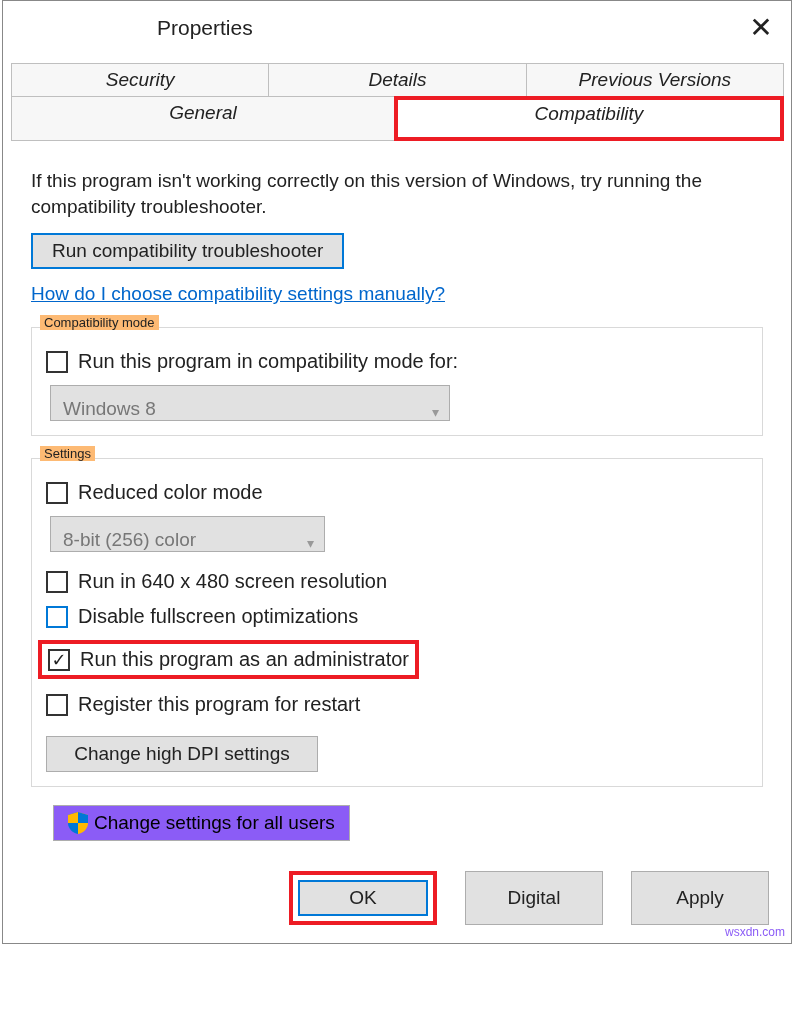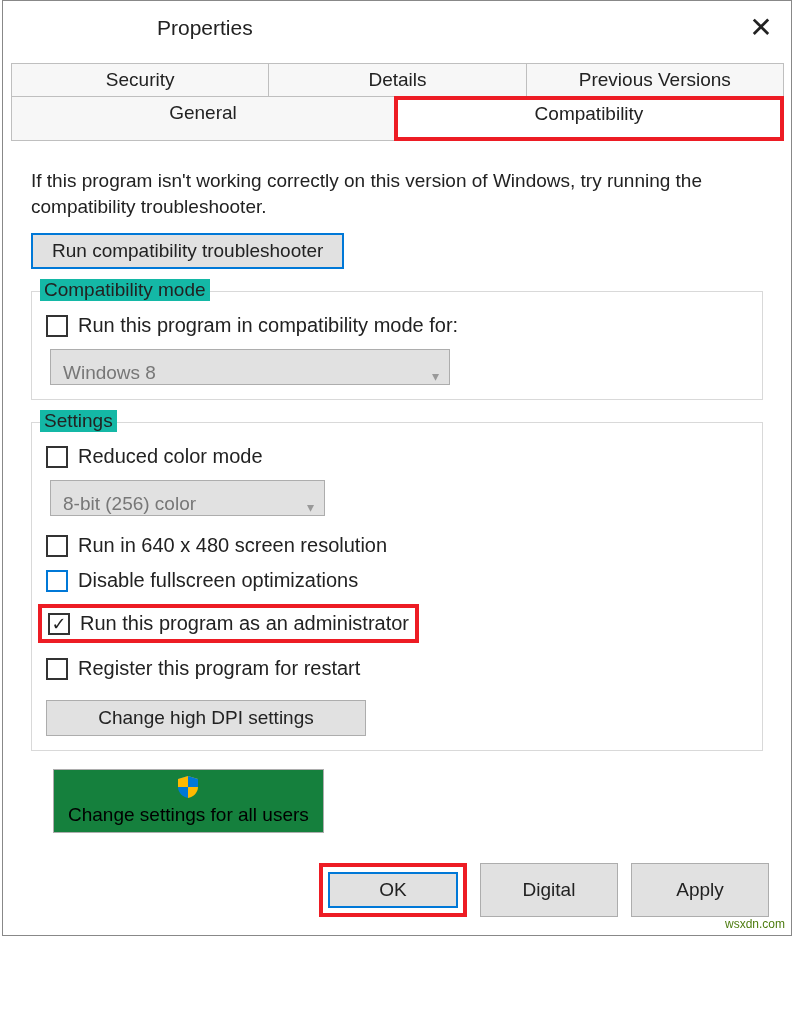--- a/index.html
+++ b/index.html
@@ -13,20 +13,21 @@
     padding: 0 14px; font-size: 21px; color: #222;
   }
   .titlebar .title { margin-left: 140px; font-weight: 400; }
   .close {
     position: absolute; right: 8px; top: 4px; width: 44px; height: 44px;
     display: flex; align-items: center; justify-content: center;
     font-size: 28px; cursor: pointer; color: #222;
   }
   .tabs {
     padding: 8px 8px;
+    font-style: italic;
   }
   .tabrow {
     display: flex; width: 100%;
   }
   .tab {
     flex: 1; text-align: center; font-size: 19px;
     padding: 5px 0; border: 1px solid #bfbfbf;
     background: #f7f7f7; cursor: pointer; color: #222;
     margin-right: -1px; margin-bottom: -1px;
   }
@@ -51,22 +52,22 @@
   .btn.focus { border: 2px solid #0078d7; padding: 5px 19px; }
   .link {
     color: #0066cc; text-decoration: underline; cursor: pointer;
     display: inline-block; margin-top: 14px; font-size: 19px;
   }
   .group {
     border: 1px solid #d9d9d9; margin-top: 22px; padding: 18px 14px 14px 14px;
     position: relative;
   }
   .group-title {
-    position: absolute; top: -13px; left: 8px; background: #14b8a6;
-    padding: 0 4px; font-size: 19px; color: #222;
+    position: absolute; top: -13px; left: 8px; background: #fdba74;
+    padding: 0 4px; font-size: 13px; color: #222;
   }
   .checkrow {
     display: flex; align-items: center; gap: 10px;
     margin: 4px 0 12px 0; font-size: 20px;
   }
   .checkbox {
     width: 22px; height: 22px; border: 2px solid #333;
     display: inline-flex; align-items: center; justify-content: center;
     flex-shrink: 0; background: #fff;
   }
@@ -80,43 +81,42 @@
     font-size: 19px; position: relative; margin-left: 4px;
   }
   .select.small { width: 275px; }
   .select .chev {
     position: absolute; right: 10px; color: #999; font-size: 14px;
   }
   .admin-wrap {
     border: 4px solid #ed1c24; padding: 4px 6px; margin-left: -8px;
     margin-bottom: 10px; display: inline-flex;
   }
-  .dpi-btn { width: 320px; margin-top: 8px; }
+  .dpi-btn { width: 272px; margin-top: 8px; }
   .allusers {
     display: inline-flex; align-items: center; gap: 6px;
-    background: #15803d; border: 1px solid #adadad;
+    background: #8b5cf6; border: 1px solid #adadad;
     padding: 6px 14px; font-size: 19px; cursor: pointer;
     margin: 18px 0 6px 22px;
-    flex-direction: column;
   }
   .shield {
     width: 20px; height: 22px; display: inline-block;
   }
   .footer {
-    display: flex; justify-content: flex-end; gap: 13px;
+    display: flex; justify-content: flex-end; gap: 28px;
     padding: 14px 22px 18px 0;
   }
   .footer .btn { width: 138px; }
   .ok-wrap {
     border: 4px solid #ed1c24; padding: 5px; display: inline-block;
   }
   .ok-wrap .btn { border: 2px solid #0078d7; width: 130px; padding: 5px 0; }
   .watermark {
     position: absolute; right: 6px; bottom: 4px;
-    font-size: 12px; color: #4d7c0f;
+    font-size: 12px; color: #8b5cf6;
   }
 </style>
 </head>
 <body>
 
 <div class="window">
 
   <div class="titlebar">
     <span class="title">Properties</span>
     <div class="close">
@@ -134,20 +134,23 @@
       <div class="tab">General</div>
       <div class="tab active highlight-tab">Compatibility</div>
     </div>
   </div>
 
   <div class="content">
     <div class="intro">If this program isn't working correctly on this version of Windows, try running the compatibility troubleshooter.</div>
 
     <button class="btn focus">Run compatibility troubleshooter</button>
 
+    <div>
+      <a class="link">How do I choose compatibility settings manually?</a>
+    </div>
 
     <div class="group">
       <span class="group-title">Compatibility mode</span>
       <div class="checkrow">
         <span class="checkbox"></span>
         <span>Run this program in compatibility mode for:</span>
       </div>
       <div class="select">
         <span>Windows 8</span>
         <span class="chev">▾</span>

